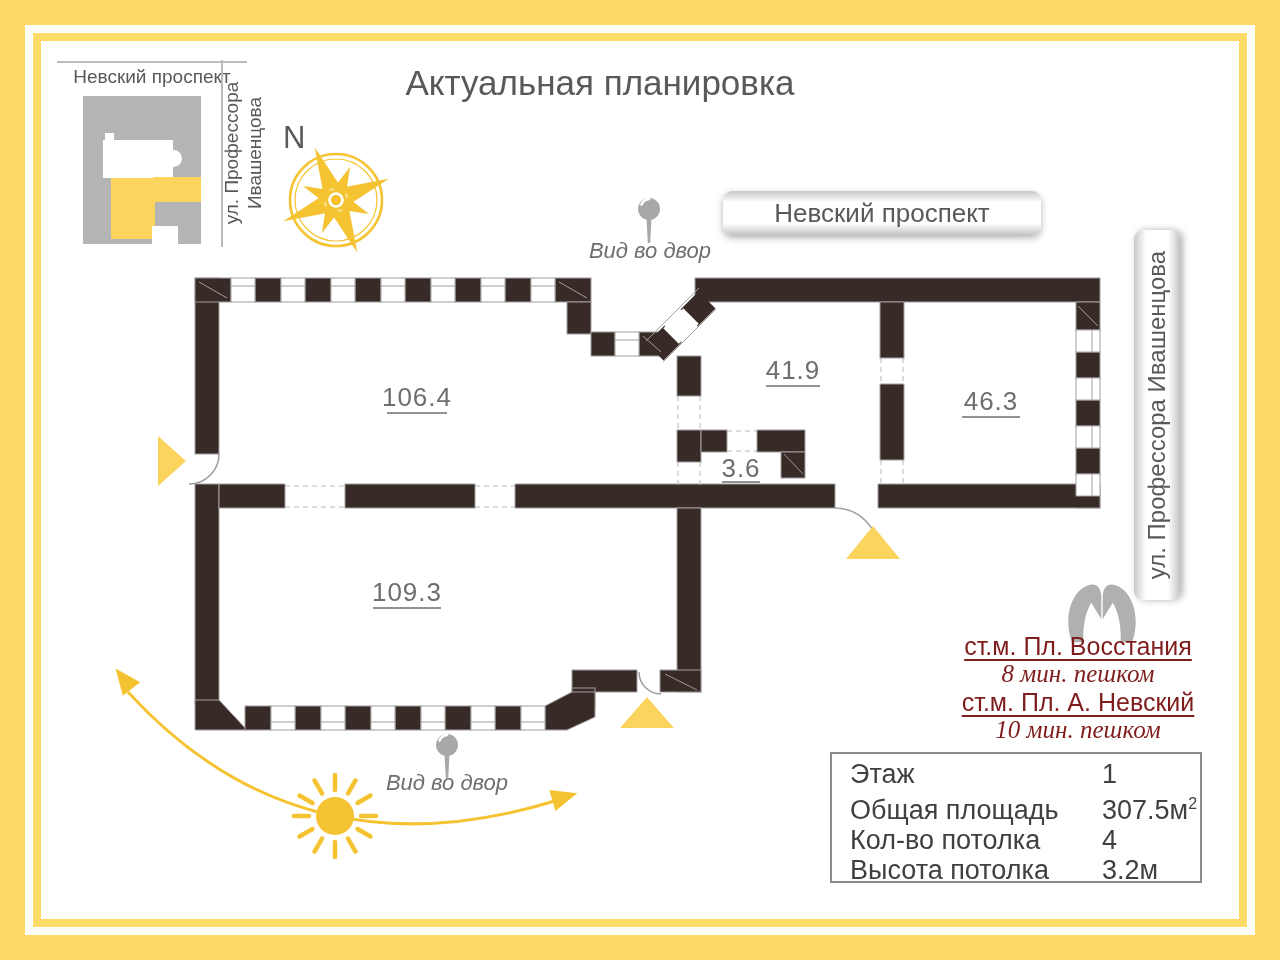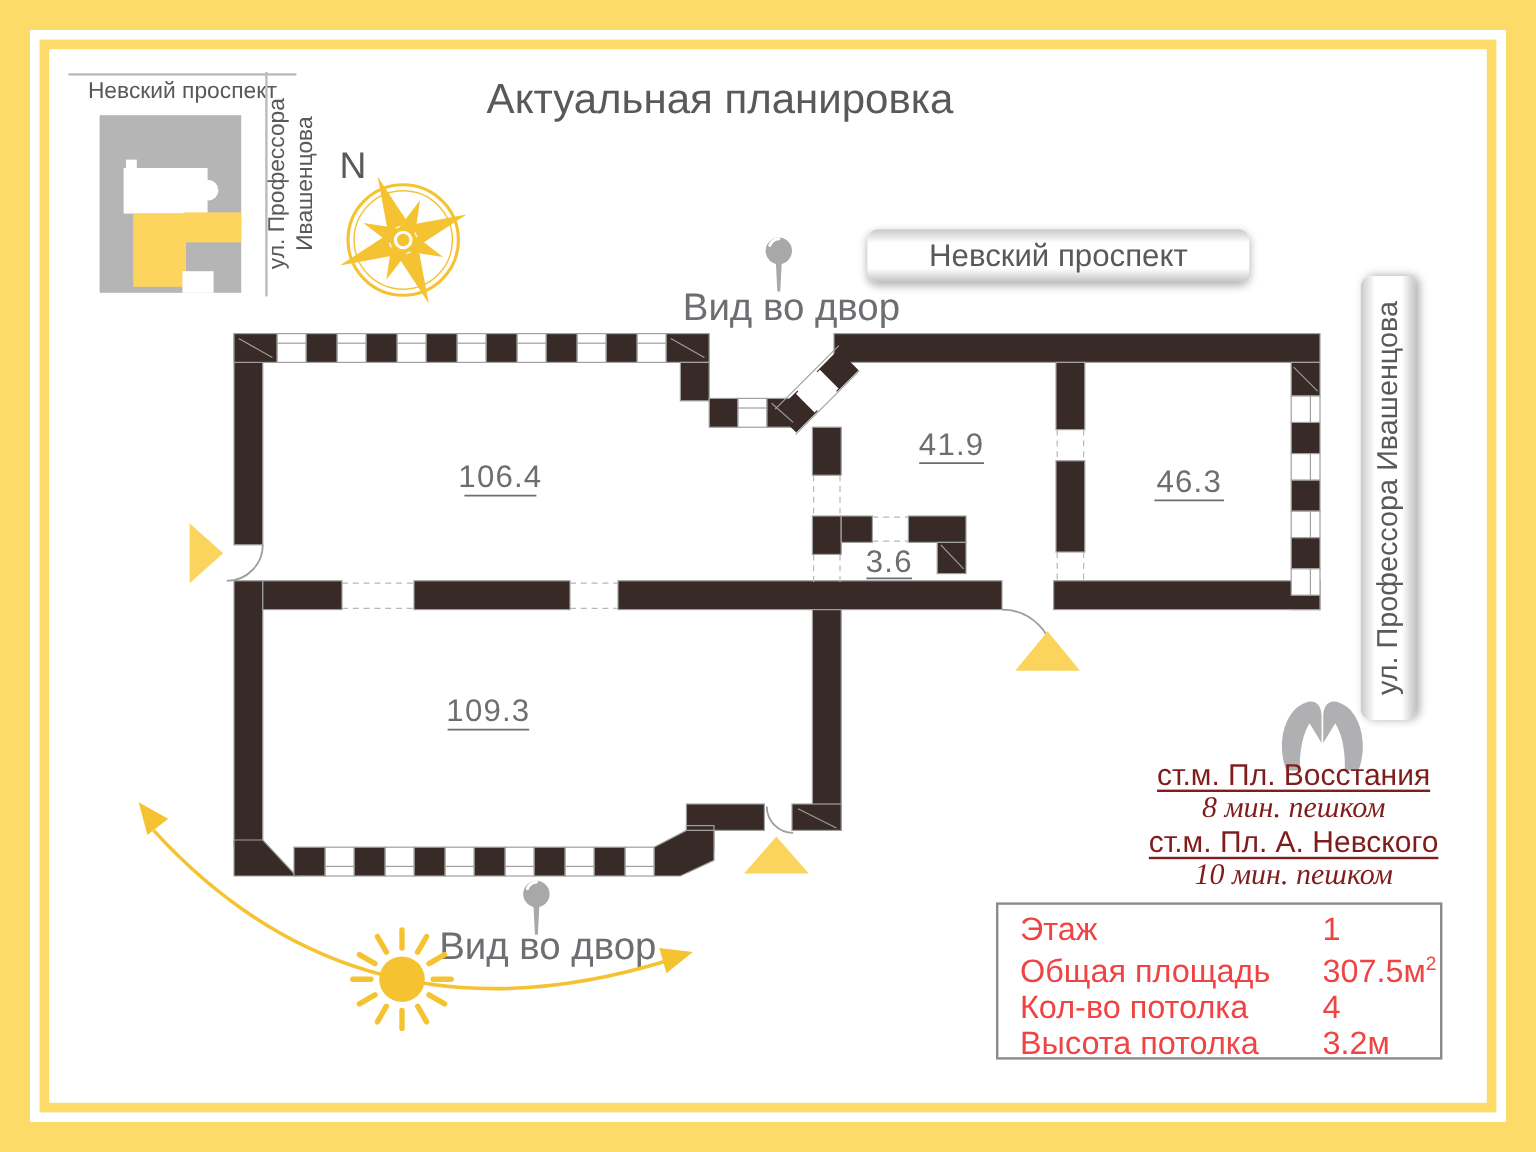--- a/index.html
+++ b/index.html
@@ -36,33 +36,33 @@
   
   .ribbon{
     background:linear-gradient(180deg,#c9c9c9 0%,#ffffff 26%,#ffffff 74%,#c4c4c4 100%);
     border-radius:9px;box-shadow:0 3px 7px rgba(0,0,0,.30);
     text-align:center;font-size:26px;color:#58595b;white-space:nowrap;
   }
   .ribbon-top{left:723px;top:191px;width:318px;height:44px;line-height:44px;}
   .ribbon-right{left:972px;top:392px;width:370px;height:46px;line-height:46px;font-size:24px;transform:rotate(-90deg);}
 
   
-  .view-label{font-size:32px;color:#6d6e71;text-align:right;width:200px;}
+  .view-label{font-style:italic;font-size:22px;color:#6d6e71;text-align:center;width:200px;}
   .view-top{left:550px;top:238px;}
   .view-bottom{left:347px;top:770px;}
 
   
   .metro-logo{left:1066px;top:582px;}
   .metro-text{left:950px;top:632px;width:256px;text-align:center;font-size:25px;line-height:28px;color:#7f1d1d;}
   .metro-text .st{text-decoration:underline;text-underline-offset:4px;}
   .metro-text .wk{font-style:italic;font-family:Liberation Serif, serif;}
 
   
   .stats{left:830px;top:752px;width:372px;height:131px;border:2px solid #8a8b8d;box-sizing:border-box;
-    padding:5px 0 0 18px;font-size:27px;line-height:30px;color:#ef4444;background:#fff;}
+    padding:5px 0 0 18px;font-size:27px;line-height:30px;color:#404040;background:#fff;}
   .srow{white-space:nowrap;}
   .slabel{display:inline-block;width:252px;}
   .svalue sup{font-size:16px;}
 
   
   svg.scene{position:absolute;left:0;top:0;z-index:10;}
   svg text{font-family:"Liberation Sans",sans-serif;}
   .room-label{fill:#6d6e71;font-size:26px;letter-spacing:1px;text-anchor:middle;}
   .north-label{fill:#5a5a5a;font-size:31px;}
 </style>
@@ -92,21 +92,21 @@
 <div class="abs view-label view-top">Вид во двор</div>
 <div class="abs view-label view-bottom">Вид во двор</div>
 
 <svg class="abs metro-logo" width="72" height="63" viewBox="0 0 100 88">
   <path fill="#b0b0b3" d="M8,84 C -4,52 6,14 30,5 C 43,0 49,9 49,21 L 49,52 L 35,29 C 27,42 23,62 24,84 Z"></path>
   <path fill="#b0b0b3" d="M92,84 C 104,52 94,14 70,5 C 57,0 51,9 51,21 L 51,52 L 65,29 C 73,42 77,62 76,84 Z"></path>
 </svg>
 <div class="abs metro-text">
   <div class="st">ст.м. Пл. Восстания</div>
   <div class="wk">8 мин. пешком</div>
-  <div class="st">ст.м. Пл. А. Невского</div>
+  <div class="st">ст.м. Пл. А. Невский</div>
   <div class="wk">10 мин. пешком</div>
 </div>
 
 <div class="abs stats">
   <div class="srow">
     <span class="slabel">Этаж</span><span class="svalue">1</span>
   </div>
   <div class="srow">
     <span class="slabel">Общая площадь</span><span class="svalue"><span>307.5м</span><sup>2</sup></span>
   </div>

